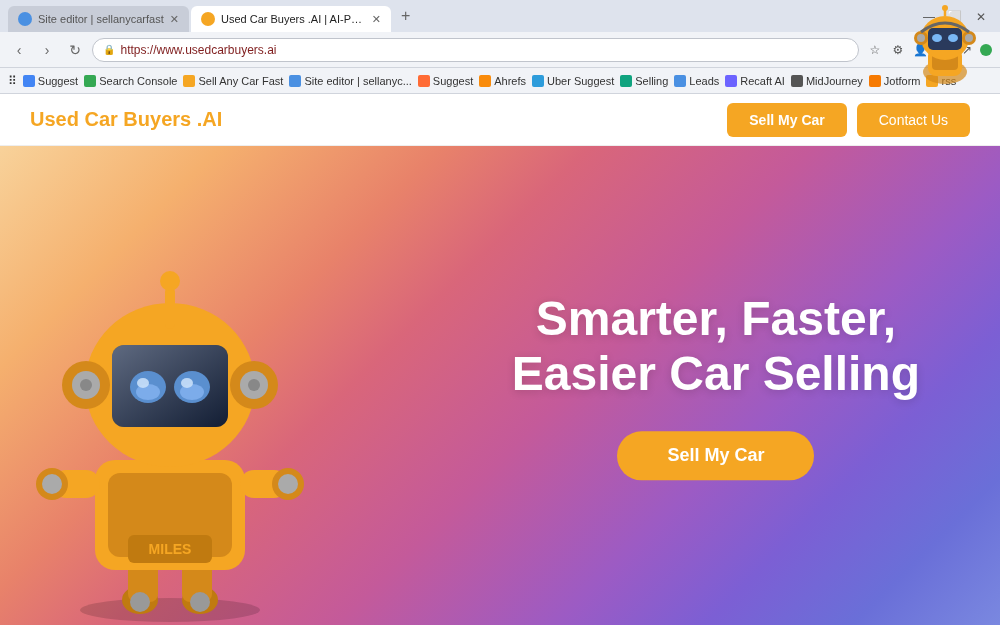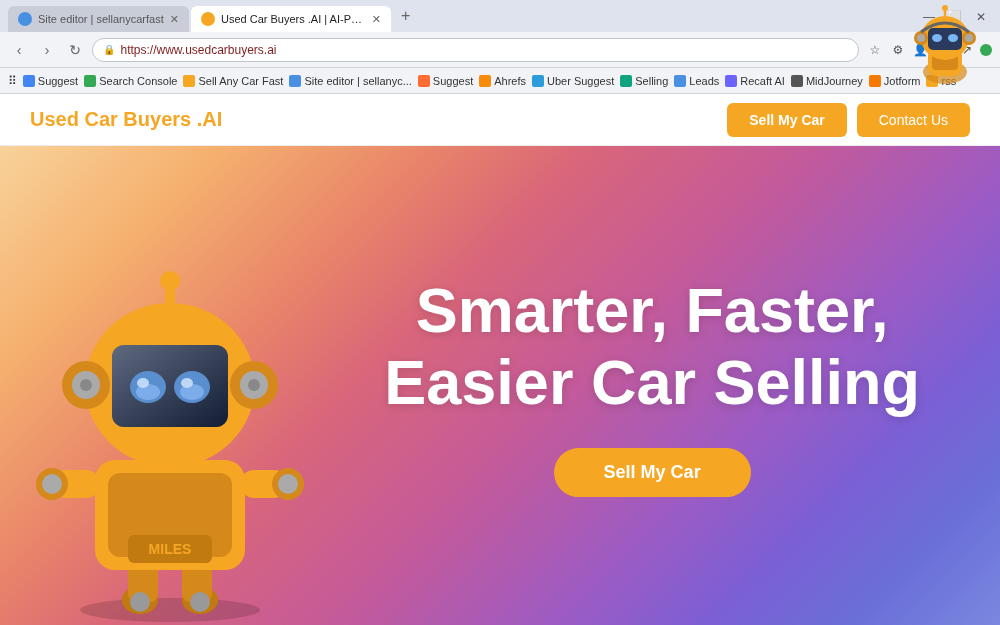--- a/index.html
+++ b/index.html
@@ -196,21 +196,21 @@
 
     
     .hero-text {
       position: absolute;
       right: 80px;
       top: 50%;
       transform: translateY(-50%);
       text-align: center;
     }
     .hero-headline {
-      font-size: 63px;
+      font-size: 48px;
       font-weight: 800;
       color: #fff;
       line-height: 1.15;
       text-shadow: 0 2px 8px rgba(0,0,0,0.15);
       margin-bottom: 30px;
     }
     .btn-hero-sell {
       background: #f5a623;
       color: #fff;
       border: none;

